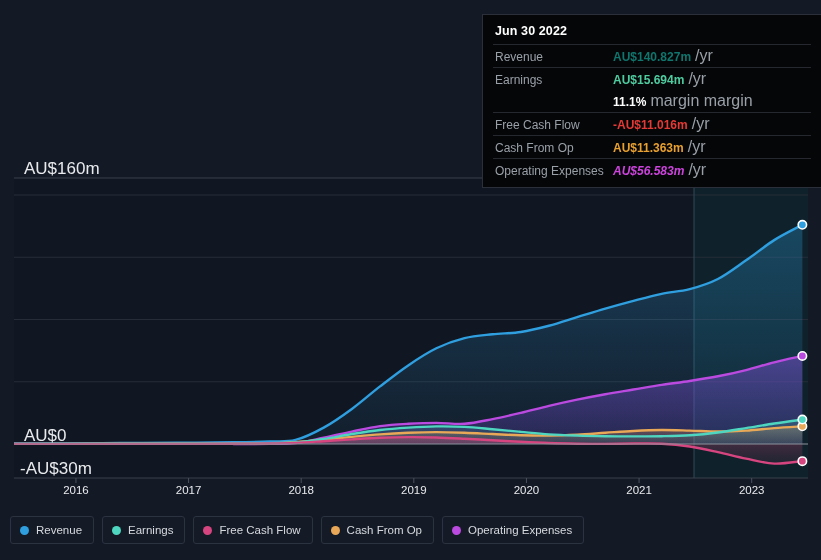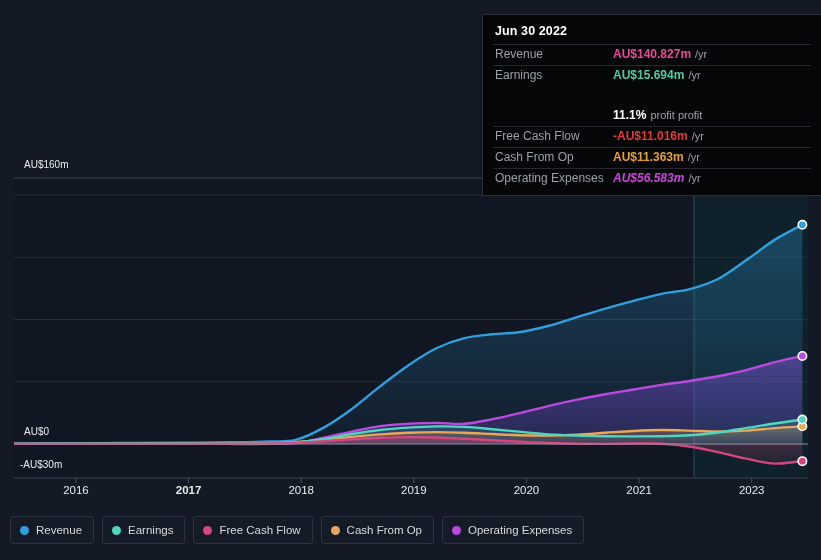--- a/index.html
+++ b/index.html
@@ -26,29 +26,29 @@
     color:#ffffff;font-size:12.5px;font-weight:bold;
     padding:1px 0 6px 2px;letter-spacing:.1px;
   }
   .tt-row{
     display:flex;align-items:baseline;
     border-top:1px solid #25292f;
     padding:2px 0 2px 2px;
     font-size:12px;
     min-height:16px;
   }
-  .tt-row.noline{border-top:none;margin-top:20px;}
+  .tt-row.noline{border-top:none;}
   .tt-label{color:#9aa0a8;width:118px;flex:0 0 118px;font-size:12px;}
   .tt-val{font-weight:bold;font-size:12px;}
-  .tt-unit{color:#9aa0a8;font-weight:normal;font-size:11px;margin-left:4px;}
+  .tt-unit{color:#9aa0a8;font-weight:normal;font-size:16px;margin-left:4px;}
   .tt-spacer{width:118px;flex:0 0 118px;}
 
   
   .axlabel{
-    position:absolute;color:#e8eaed;font-size:10px;
+    position:absolute;color:#e8eaed;font-size:17px;
     white-space:nowrap;
   }
   .xlabel{
     position:absolute;color:#e8eaed;font-size:11.5px;
     transform:translateX(-50%);
   }
 
   
   .legend{
     position:absolute;left:10px;top:516px;
@@ -144,45 +144,45 @@
         <line x1="751.687943262411" y1="478" x2="751.687943262411" y2="483" stroke="#4a515e" stroke-width="1"></line>
       </g>
   </svg>
 
   <div class="axlabel" id="ylab-top" style="left:24px;top:159px;">AU$160m</div>
   <div class="axlabel" id="ylab-zero" style="left:24px;top:426px;">AU$0</div>
   <div class="axlabel" id="ylab-bottom" style="left:20px;top:459px;">-AU$30m</div>
 
   <div id="xlabels">
       <div class="xlabel" style="left: 75.9433px; top: 484px;">2016</div>
-      <div class="xlabel" style="left: 188.567px; top: 484px; font-weight: bold;">2017</div>
+      <div class="xlabel" style="left: 188.567px; top: 484px;">2017</div>
       <div class="xlabel" style="left: 301.191px; top: 484px;">2018</div>
       <div class="xlabel" style="left: 413.816px; top: 484px;">2019</div>
       <div class="xlabel" style="left: 526.44px; top: 484px;">2020</div>
       <div class="xlabel" style="left: 639.064px; top: 484px;">2021</div>
       <div class="xlabel" style="left: 751.688px; top: 484px;">2023</div>
     </div>
 
   <div class="tooltip">
     <div class="tt-date">Jun 30 2022</div>
     <div id="tt-rows">
         <div class="tt-row">
           <div class="tt-label">Revenue</div>
-          <div class="tt-val" style="color: #ec4899;">AU$140.827m</div>
+          <div class="tt-val" style="color: #0f766e;">AU$140.827m</div>
           <div class="tt-unit">/yr</div>
         </div>
         <div class="tt-row">
           <div class="tt-label">Earnings</div>
           <div class="tt-val" style="color: rgb(78, 204, 160);">AU$15.694m</div>
           <div class="tt-unit">/yr</div>
         </div>
         <div class="tt-row noline">
           <div class="tt-spacer"></div>
           <div class="tt-val" style="color: rgb(255, 255, 255);">11.1%</div>
-          <div class="tt-unit">profit profit</div>
+          <div class="tt-unit">margin margin</div>
         </div>
         <div class="tt-row">
           <div class="tt-label">Free Cash Flow</div>
           <div class="tt-val" style="color: rgb(229, 57, 53);">-AU$11.016m</div>
           <div class="tt-unit">/yr</div>
         </div>
         <div class="tt-row">
           <div class="tt-label">Cash From Op</div>
           <div class="tt-val" style="color: rgb(232, 160, 48);">AU$11.363m</div>
           <div class="tt-unit">/yr</div>

